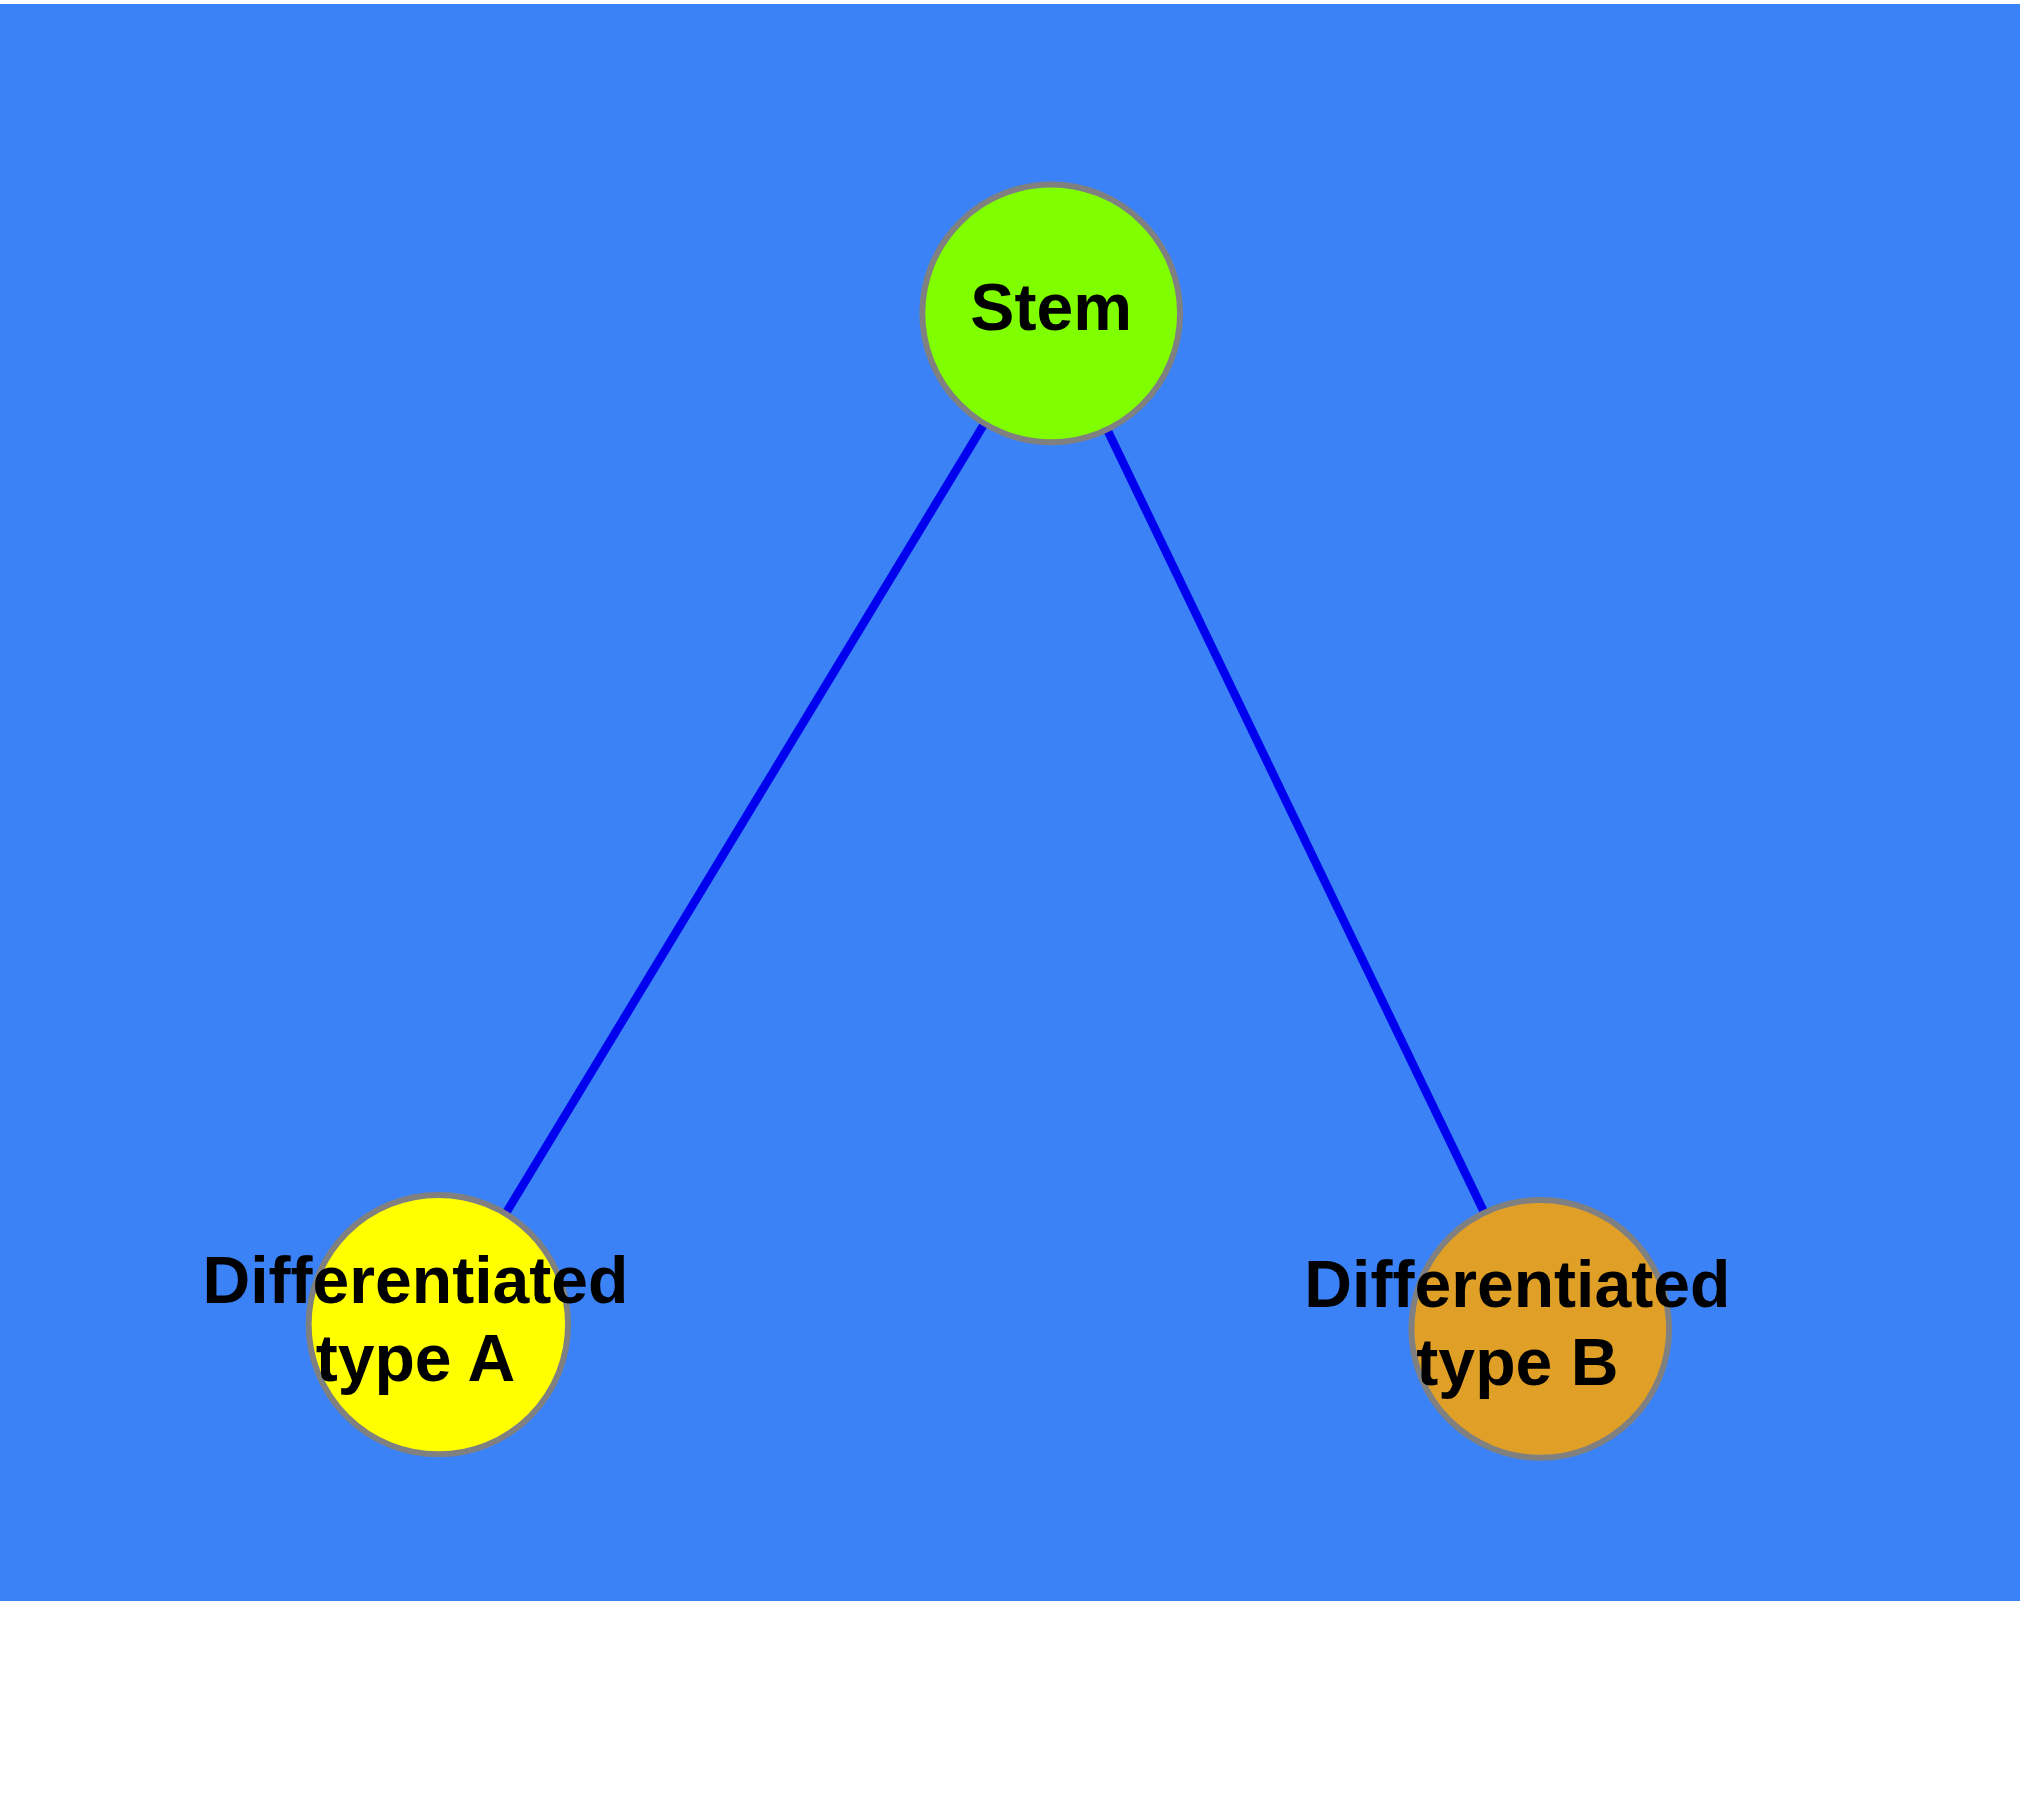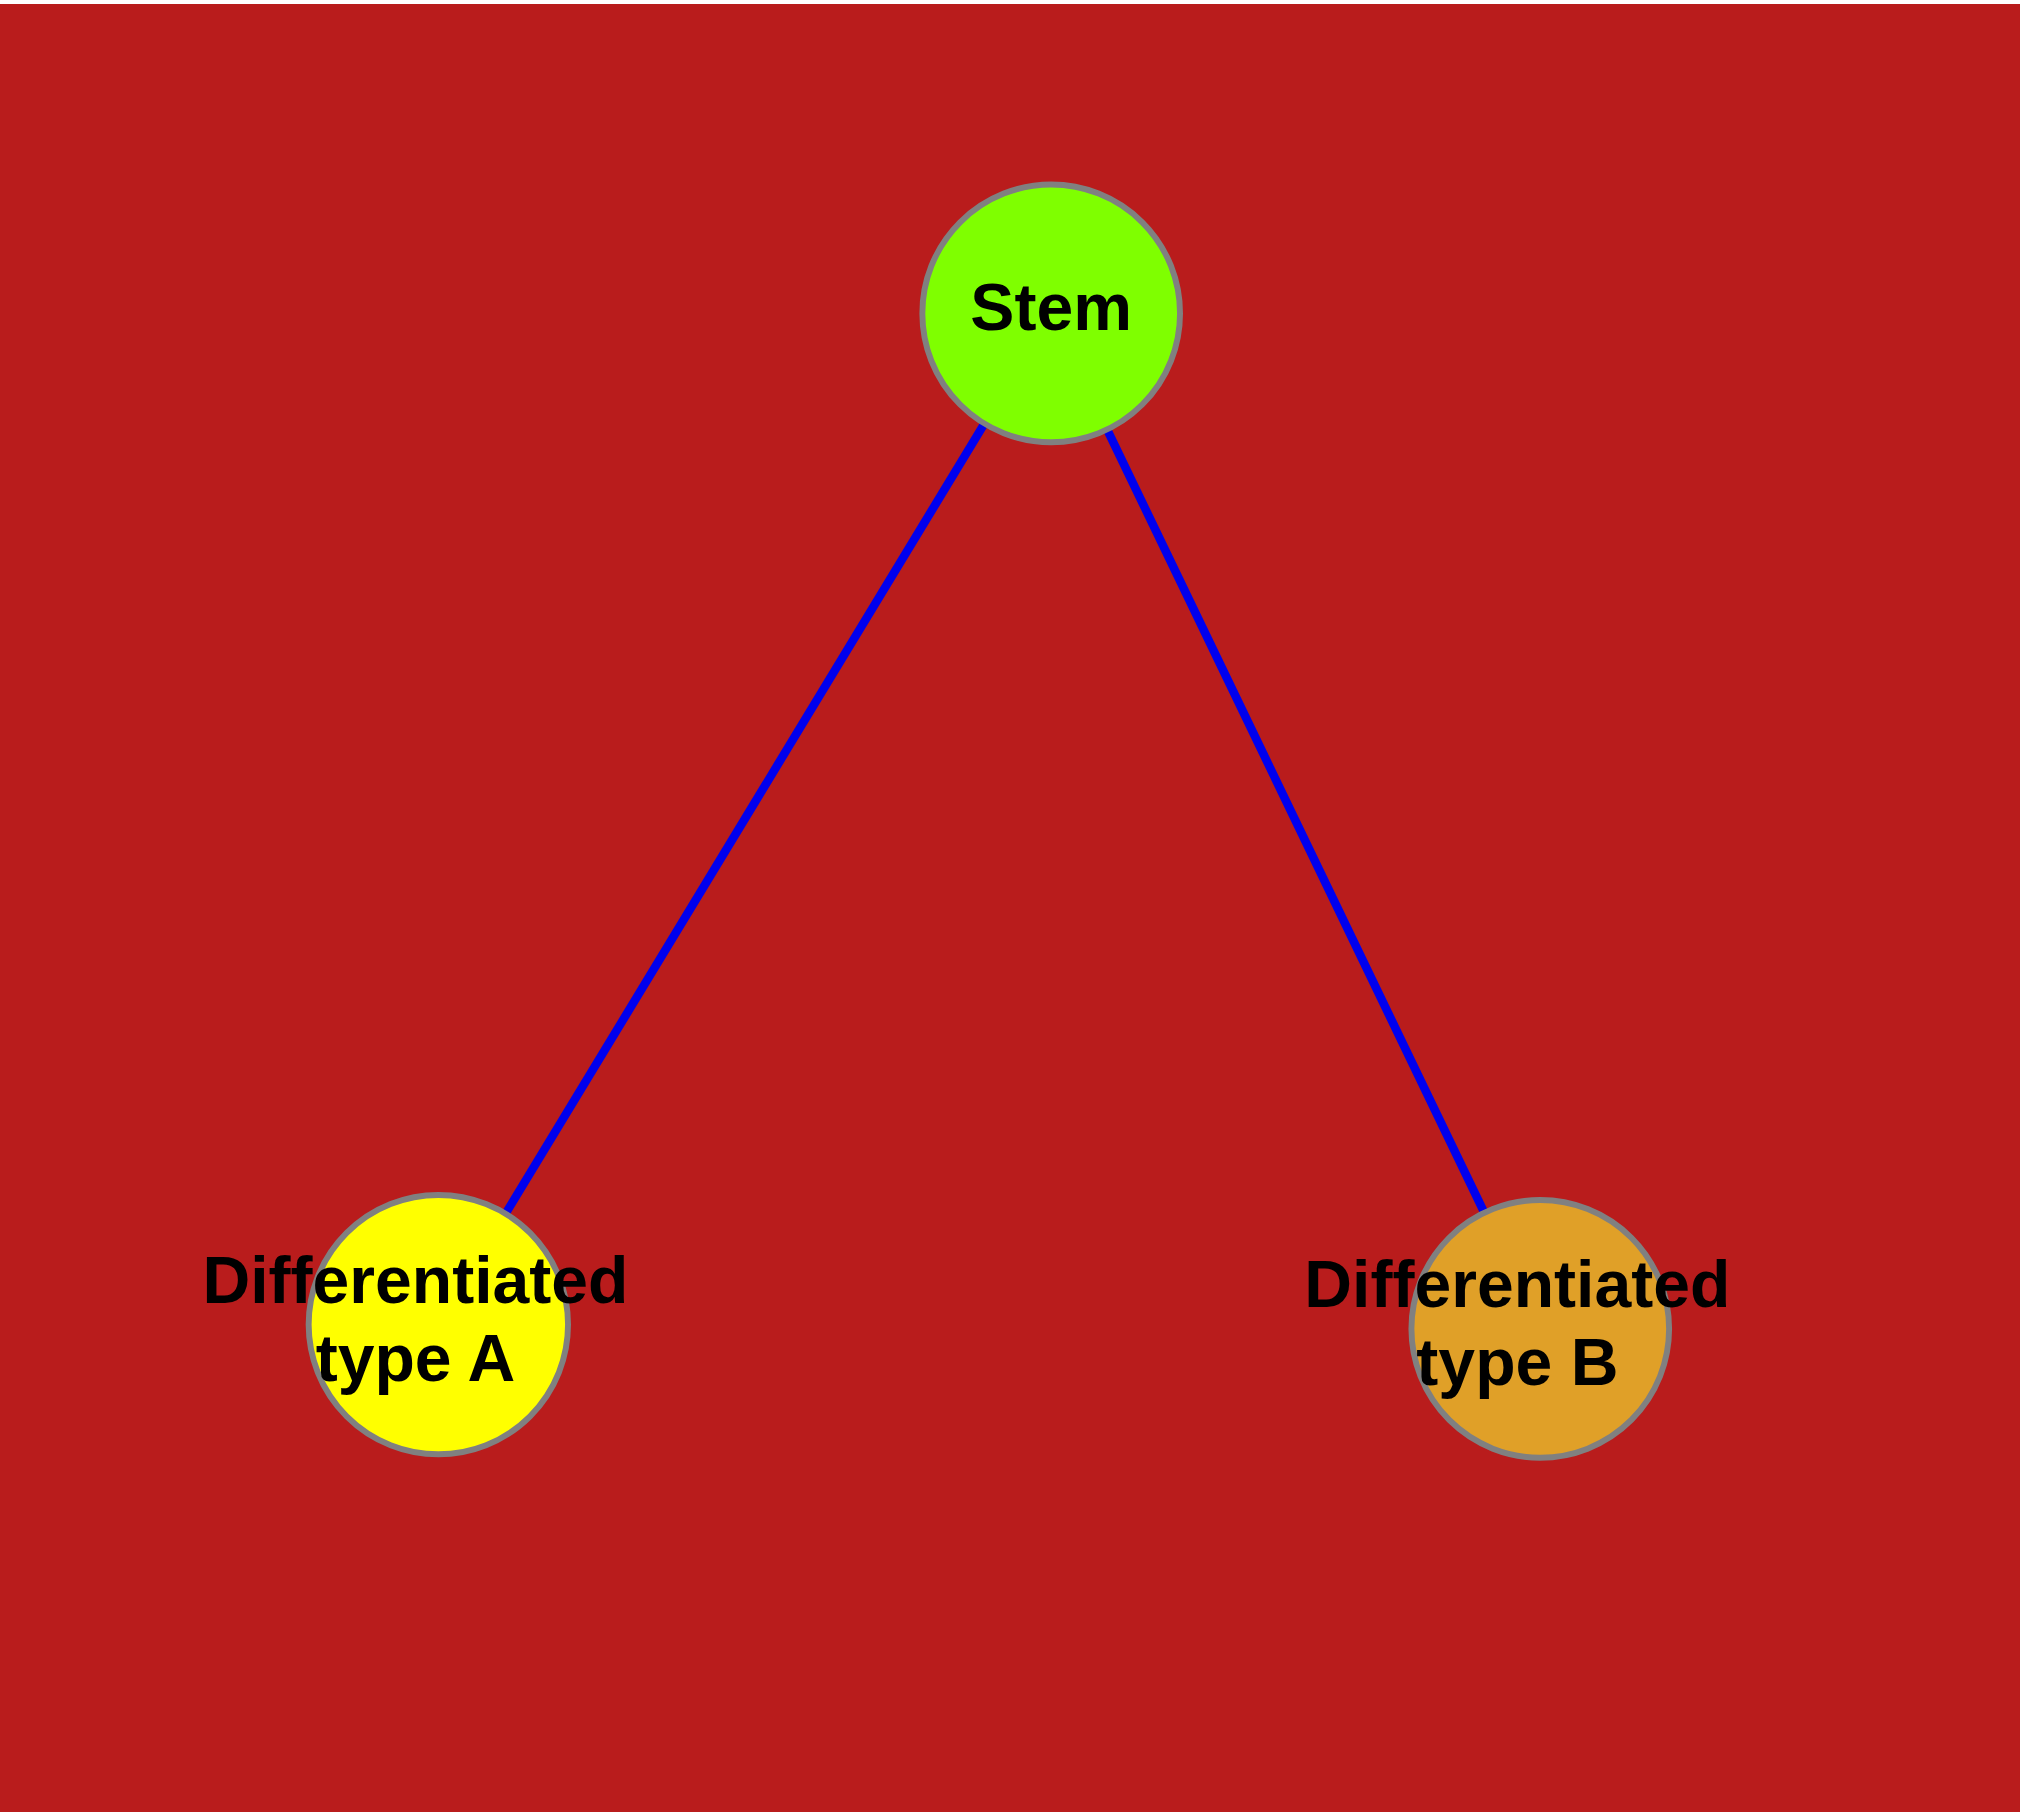--- a/index.html
+++ b/index.html
@@ -14,22 +14,22 @@
     height: 1812px;
     background: #ffffff;
     overflow: hidden;
     font-family: "Liberation Sans", "DejaVu Sans", sans-serif;
   }
   #plot-area {
     position: absolute;
     left: 0;
     top: 4.2px;
     width: 2021px;
-    height: 1808px;
-    background: #b91c1c;
+    height: 1597px;
+    background: #3b82f6;
   }
   #graph-svg {
     position: absolute;
     left: 0;
     top: 0;
     width: 2021px;
     height: 1808px;
     display: block;
   }
   .node-circle {

